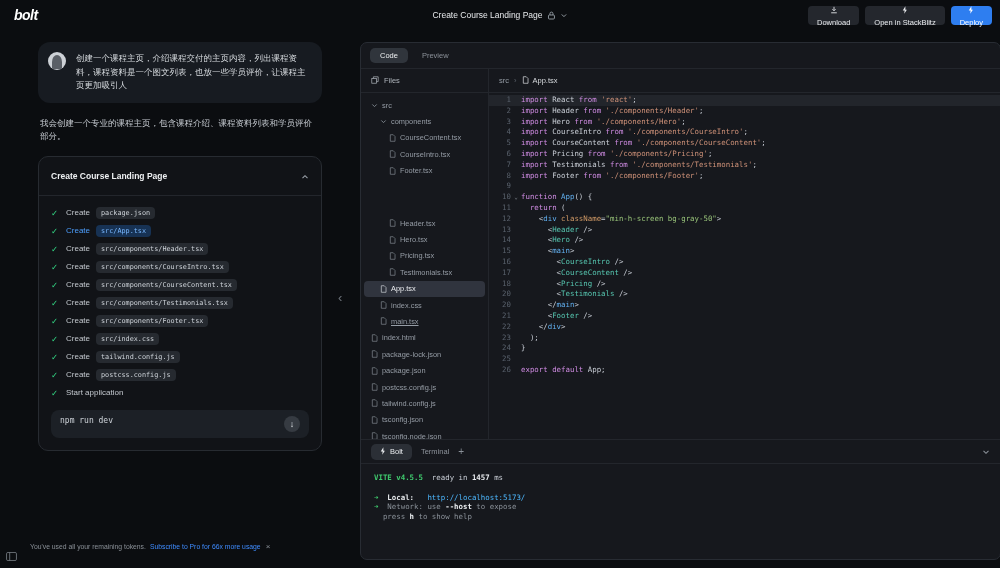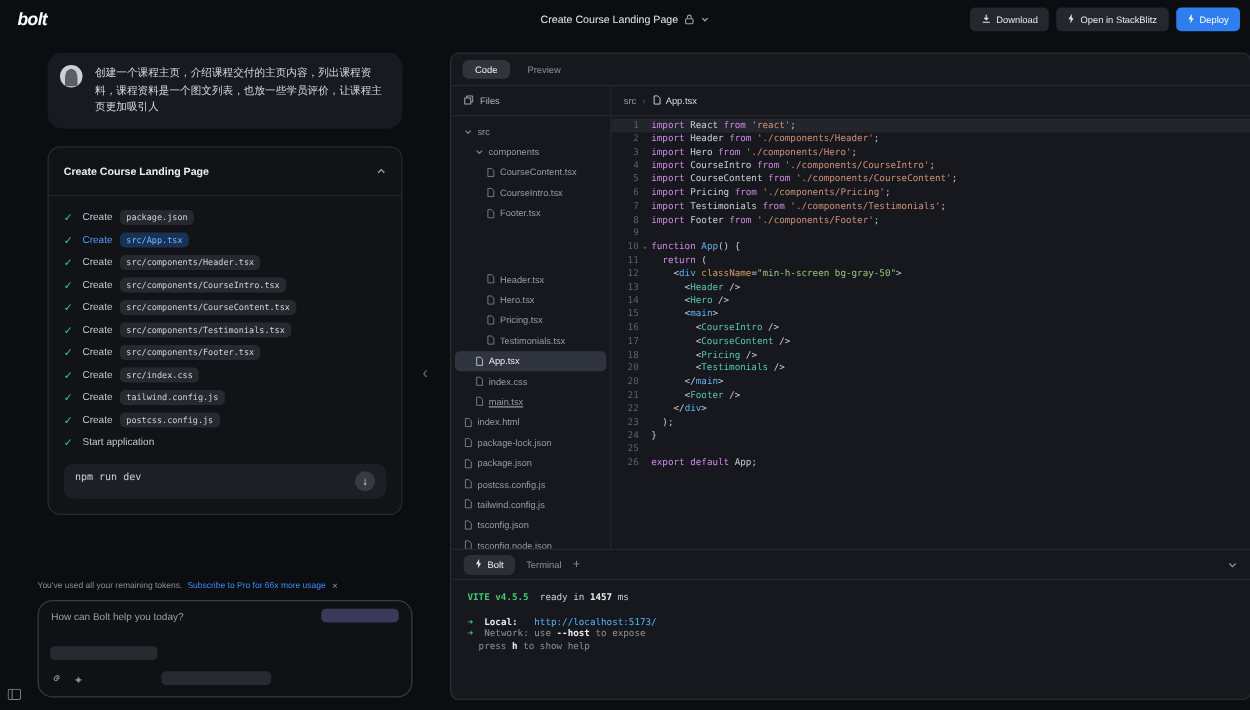--- a/index.html
+++ b/index.html
@@ -4,21 +4,21 @@
 <style>
   * { margin:0; padding:0; box-sizing:border-box; }
   html,body { width:1000px; height:568px; overflow:hidden; background:#0b0d10; font-family:"Liberation Sans",sans-serif; }
 
   
   .topbar { position:absolute; left:0; top:0; width:1000px; height:30px; display:flex; align-items:center; padding:0 8px; }
   .logo { font-style:italic; font-weight:800; font-size:14px; color:#fff; letter-spacing:-0.5px; margin-left:6px; }
   .tb-center { position:absolute; left:50%; transform:translateX(-50%); display:flex; align-items:center; gap:5px; color:#e7e9ec; font-size:8.5px; cursor:pointer; }
   .tb-center .muted { color:#9aa1a9; display:flex; align-items:center; }
   .tb-right { margin-left:auto; display:flex; gap:6px; align-items:center; }
-  .btn { display:flex; align-items:center; gap:4px; height:19px; padding:0 9px; border-radius:4px; background:#24272d; color:#e7e9ec; font-size:7.5px; border:none; cursor:pointer; }
+  .btn { display:flex; align-items:center; gap:4px; height:19px; padding:0 9px; border-radius:4px; background:#24272d; color:#e7e9ec; font-size:7.5px; border:none; cursor:pointer;flex-direction:column; }
   .btn svg { display:block; }
   .btn.deploy { background:#2e7ef0; color:#fff; }
 
   
   .chat { position:absolute; left:0; top:30px; width:352px; height:538px; display:flex; flex-direction:column; padding:12px 22px 10px 30px; }
   .chat-scroll { flex:1; overflow:hidden; }
   .user-bubble { position:relative; margin:0 8px 14px; background:#171b21; border-radius:12px; padding:10px 12px 10px 38px; color:#d6dade; font-size:8.5px; line-height:13.5px; }
   .avatar { position:absolute; left:10px; top:10px; width:18px; height:18px; border-radius:50%; background:#cdd1d6; overflow:hidden; }
   .avatar::after { content:""; position:absolute; left:4px; top:3px; width:10px; height:14px; border-radius:50% 50% 0 0; background:#5a5f66; }
   .assistant-text { margin:0 10px 12px; color:#c6cbd1; font-size:8.5px; line-height:13.5px; }
@@ -133,20 +133,21 @@
     </button>
   </div>
 </header>
 
 <aside class="chat">
   <div class="chat-scroll">
     <div class="user-bubble">
       <span class="avatar"></span>
       <span>创建一个课程主页，介绍课程交付的主页内容，列出课程资料，课程资料是一个图文列表，也放一些学员评价，让课程主页更加吸引人</span>
     </div>
+    <div class="assistant-text">我会创建一个专业的课程主页，包含课程介绍、课程资料列表和学员评价部分。</div>
     <div class="artifact">
       <div class="artifact-header">
         <span class="artifact-title">Create Course Landing Page</span>
         <span class="chev">
           <svg width="8" height="8" viewBox="0 0 8 8">
               <path d="M1.5 5.2 4 2.7l2.5 2.5" fill="none" stroke="currentColor" stroke-width="1.1"></path>
             </svg>
         </span>
       </div>
       <div class="actions" id="actions">
@@ -210,34 +211,20 @@
         <button class="cmd-btn">
             <span>↓</span>
           </button>
       </div>
     </div>
   </div>
   <div class="token-bar">
     <span>You've used all your remaining tokens.</span>
     <span class="token-link">Subscribe to Pro for 66x more usage</span>
     <span class="token-close">×</span>
-  </div>
-  <div class="chat-input">
-    <textarea placeholder="How can Bolt help you today?" style=""></textarea>
-    <div class="redact purple" style="right:10px; top:6px; width:62px; height:11px;"></div>
-    <div class="redact" style="left:9px; top:36px; width:86px; height:11px;"></div>
-    <div class="redact" style="left:98px; bottom:9px; width:88px; height:11px;"></div>
-    <div class="input-icons">
-      <span>
-        <svg width="9" height="9" viewBox="0 0 10 10">
-            <path d="M4.2 5.8 6 4M3 4.6l1.4-1.4a1.55 1.55 0 0 1 2.2 2.2L5.6 6.4M6.6 5.4 5.2 6.8a1.55 1.55 0 0 1-2.2-2.2" fill="none" stroke="currentColor" stroke-width="0.9"></path>
-          </svg>
-      </span>
-      <span>✦</span>
-    </div>
   </div>
 </aside>
 
 <div class="panel-handle">‹</div>
 
 <section class="workbench">
   <div class="wb-tabs">
     <span class="wb-tab active">Code</span>
     <span class="wb-tab">Preview</span>
   </div>

